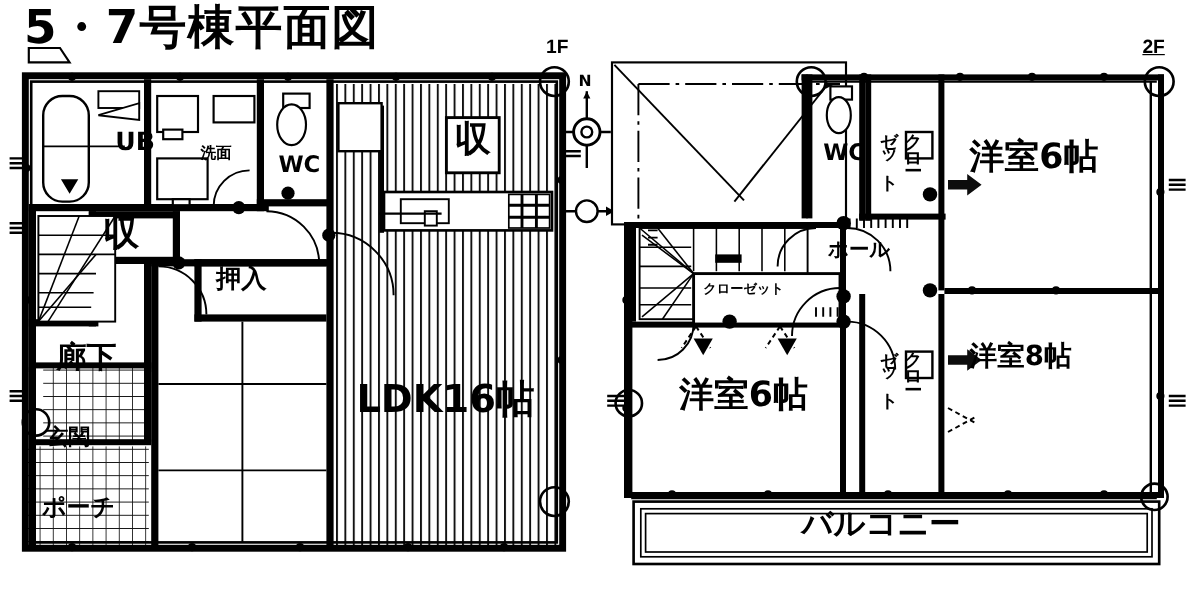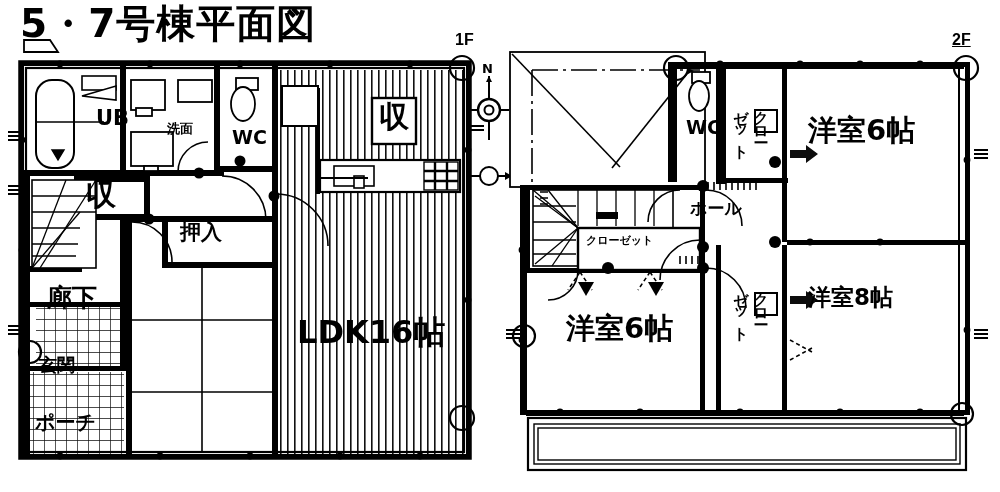--- a/index.html
+++ b/index.html
@@ -450,16 +450,17 @@
   <div class="rm" style="left:686px;top:118px;font-size:19px;">WC</div>
   <div class="rm vert" style="left:753px;top:100px;font-size:15px;">クロー</div>
   <div class="rm vert" style="left:733px;top:100px;font-size:15px;">ゼット</div>
   <div class="rm" style="left:690px;top:200px;font-size:17px;">ホール</div>
   <div class="rm" style="left:586px;top:235px;font-size:11px;">クローゼット</div>
   <div class="rm" style="left:808px;top:116px;font-size:29px;">洋室6帖</div>
   <div class="rm" style="left:566px;top:314px;font-size:29px;">洋室6帖</div>
   <div class="rm vert" style="left:753px;top:282px;font-size:15px;">クロー</div>
   <div class="rm vert" style="left:733px;top:282px;font-size:15px;">ゼット</div>
   <div class="rm" style="left:808px;top:286px;font-size:23px;">洋室8帖</div>
+  <div class="rm" style="left:668px;top:424px;font-size:26px;">バルコニー</div>
 
   <div class="rm" style="left:482px;top:62px;font-size:13px;">N</div>
 
 </div>
 
 </body></html>

